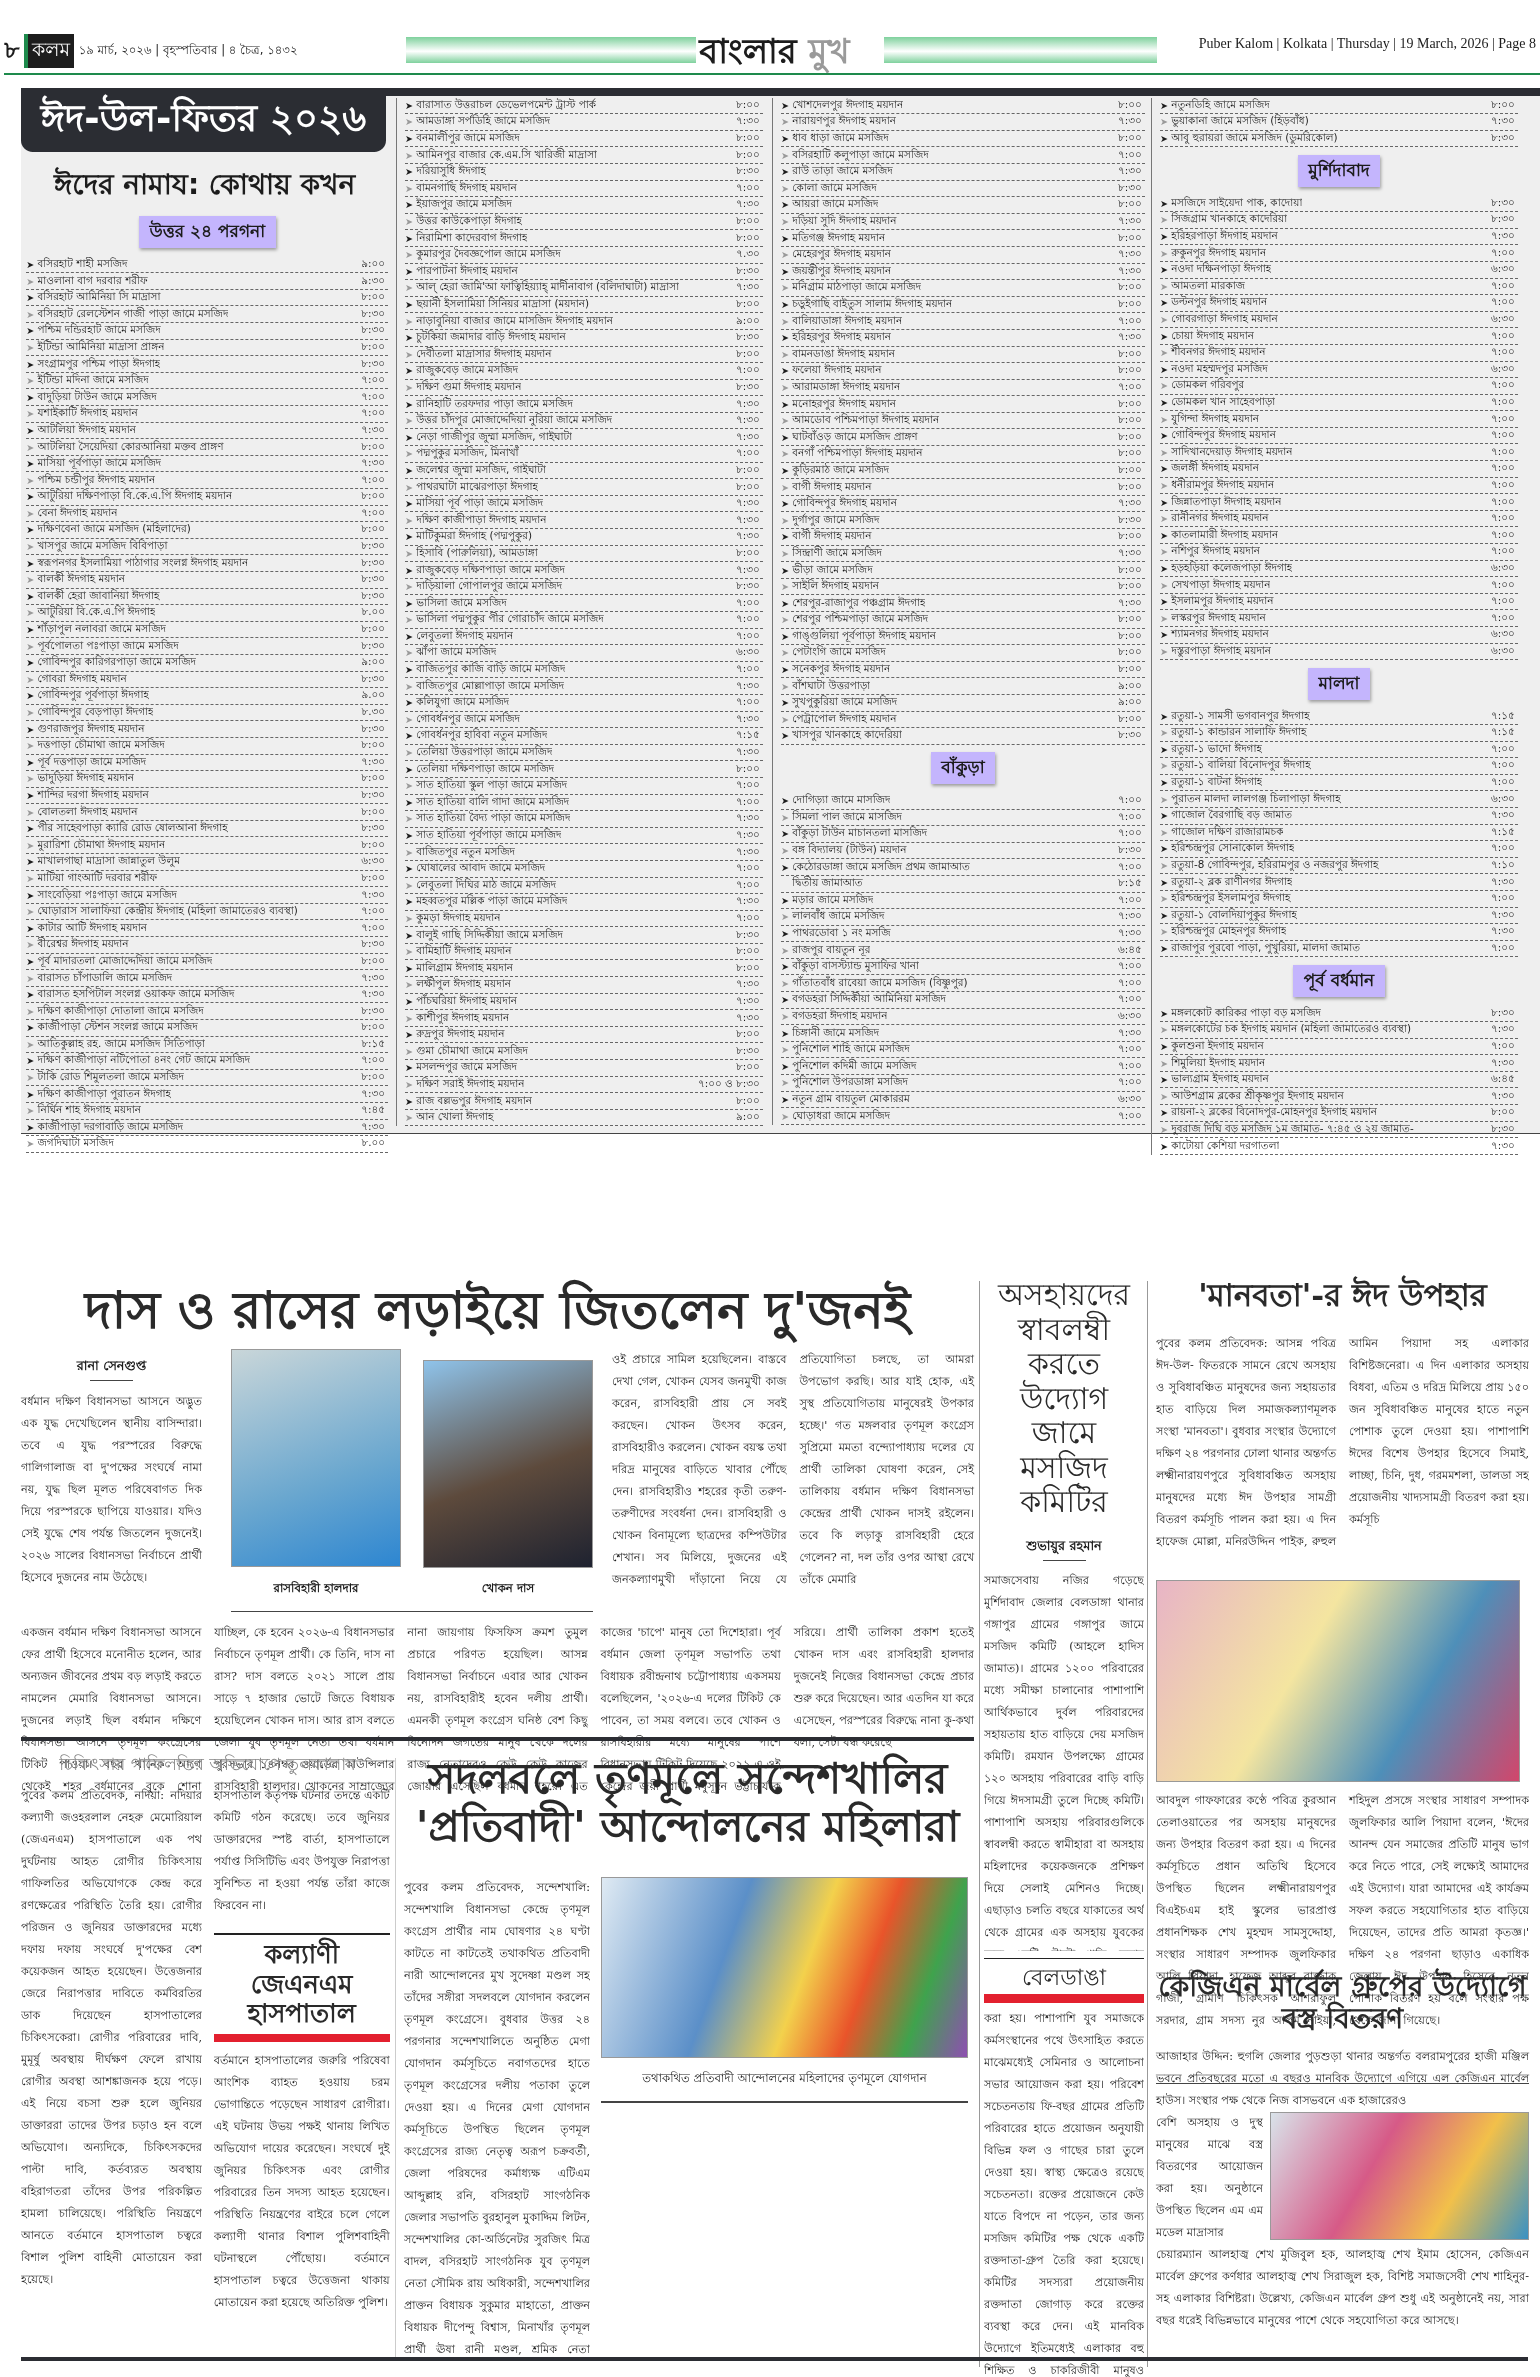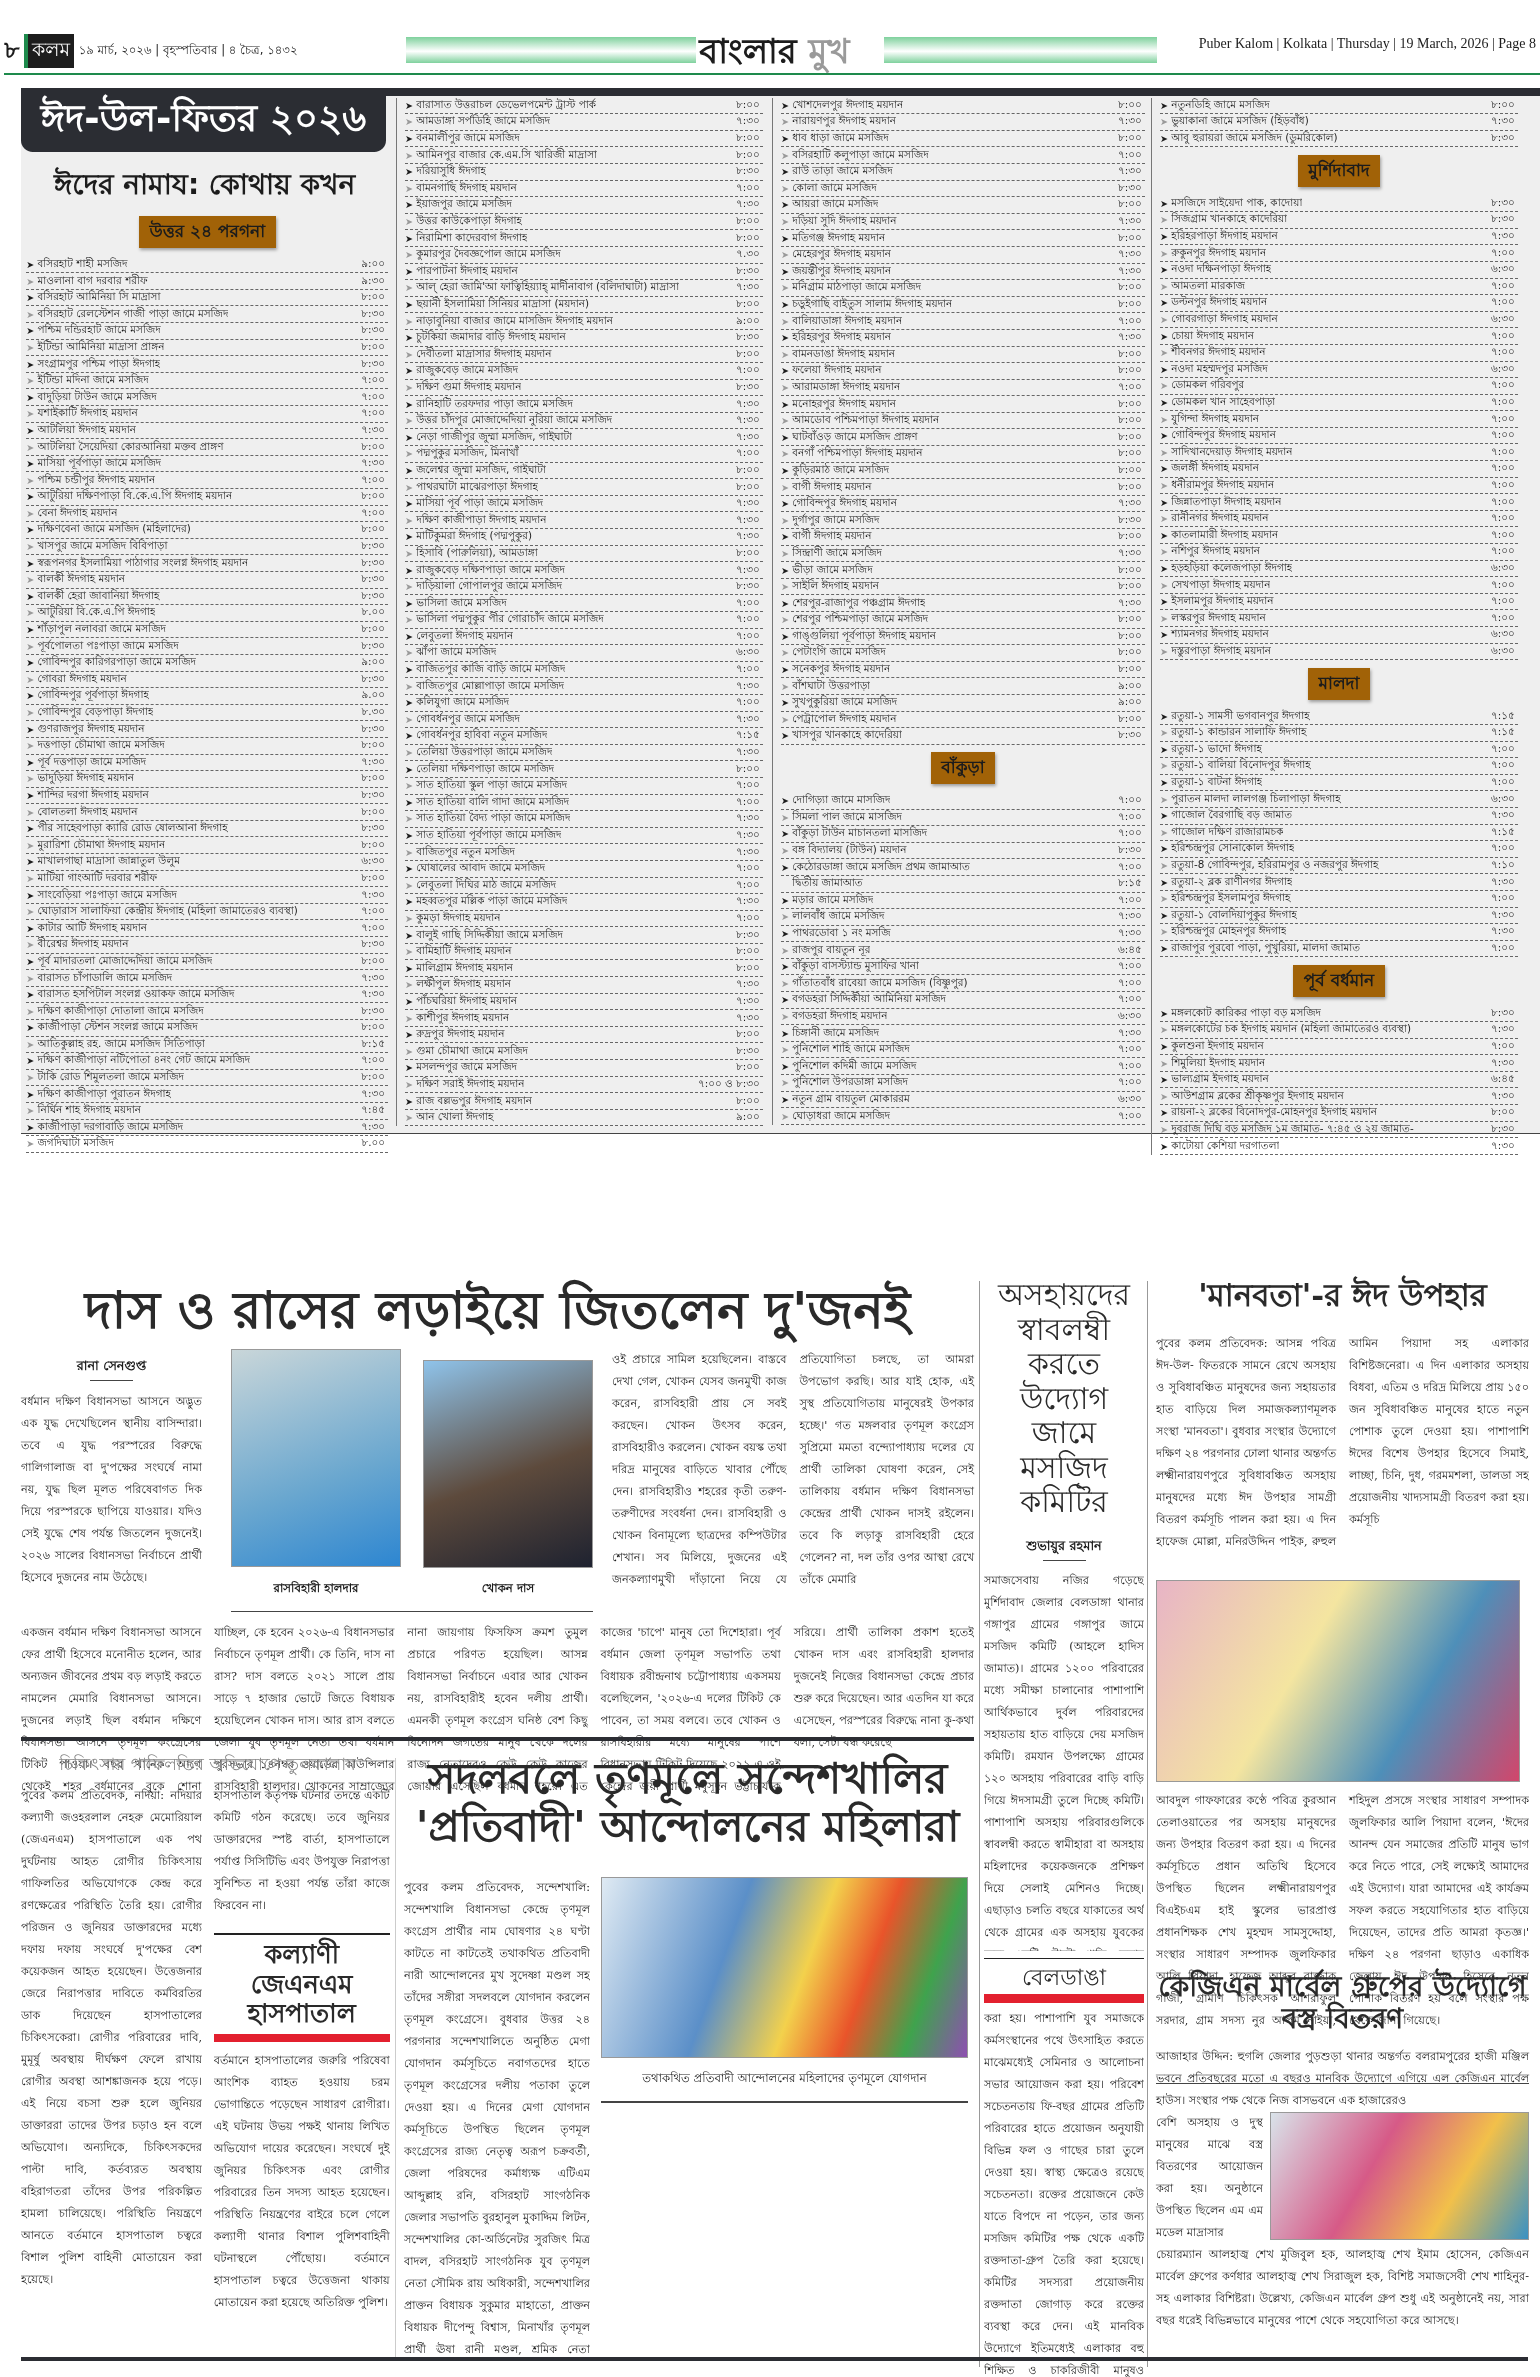--- a/index.html
+++ b/index.html
@@ -15,21 +15,21 @@
   .mh-band.r { left: 880px; width: 273px; }
   .mh-title { position: absolute; left: 695px; top: 4.3px; font-size: 34px; font-weight: bold; }
   .mh-title .m2 { color: #9a9a9a; }
   .mh-right { position: absolute; right: 4.3px; top: 15px; font-family: "Liberation Serif", serif; font-size: 14px; }
   .mh-rule { position: absolute; left: 4.3px; top: 73px; width: 1536px; height: 2.1px; background: #1e8a4c; }
   
   .eid { position: absolute; left: 21px; top: 88px; width: 1519px; height: 1046px; background: #efefef; border-bottom: 1.1px solid #444; }
   .eid-topbar { position: absolute; left: 0; top: 0; width: 1519px; height: 7.5px; background: #2b2d33; }
   .eid-title { position: absolute; left: 0; top: 0; width: 365px; height: 64px; background: #2b2d33; color: #fff; font-size: 37px; font-weight: bold; border-radius: 0 0 11.7px 11.7px; display: flex; align-items: center; justify-content: center; }
   .eid-subtitle { position: absolute; left: 0; top: 75px; width: 367px; text-align: center; font-size: 28px; font-weight: bold; }
-  .region-label { display: block; margin: 0 auto; width: fit-content; background: #a16207; padding: 2.1px 10.7px; font-size: 17px; font-weight: bold; box-shadow: 1.1px 1.6px 3.2px rgba(0,0,0,.35); }
+  .region-label { display: block; margin: 0 auto; width: fit-content; background: #c4b5fd; padding: 2.1px 10.7px; font-size: 17px; font-weight: bold; box-shadow: 1.1px 1.6px 3.2px rgba(0,0,0,.35); }
   .col { position: absolute; top: 9.6px; }
   .col1 { left: 5.3px; width: 362px; top: 128px; }
   .col2 { left: 375px; width: 367px; border-left: 1.1px solid #777; padding-left: 8px; }
   .col3 { left: 751px; width: 373px; border-left: 1.1px solid #777; padding-left: 8px; }
   .col4 { left: 1130px; width: 367px; border-left: 1.1px solid #777; padding-left: 8px; }
   .row { display: flex; justify-content: space-between; align-items: center; height: 16.6px; border-bottom: 1.1px dashed #666; font-size: 10.4px; white-space: nowrap; overflow: hidden; }
   .row .name { display: flex; align-items: center; gap: 3.2px; overflow: hidden; }
   .row .arr { font-size: 9.6px; color: #1c1c1c; }
   .row:nth-child(even) .arr { color: #9a9a9a; }
   .row .time { padding-right: 3.2px; }

